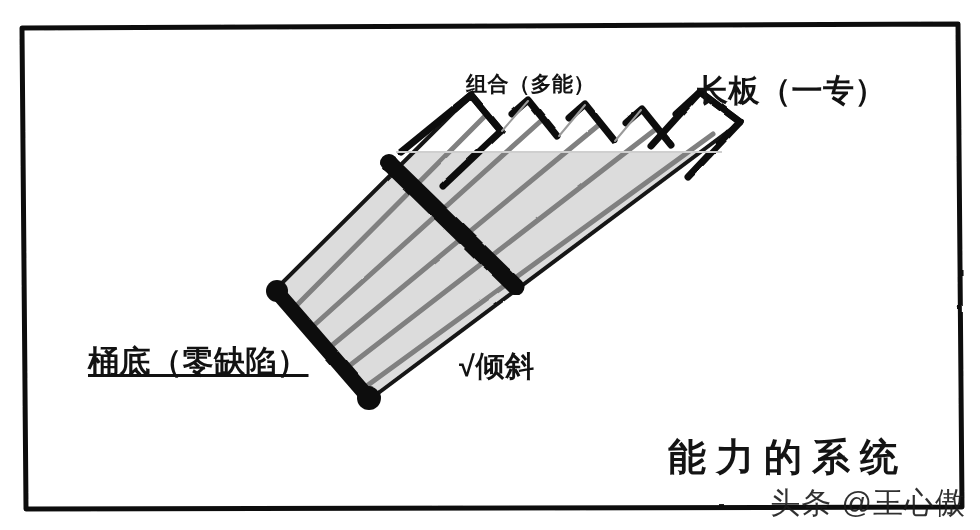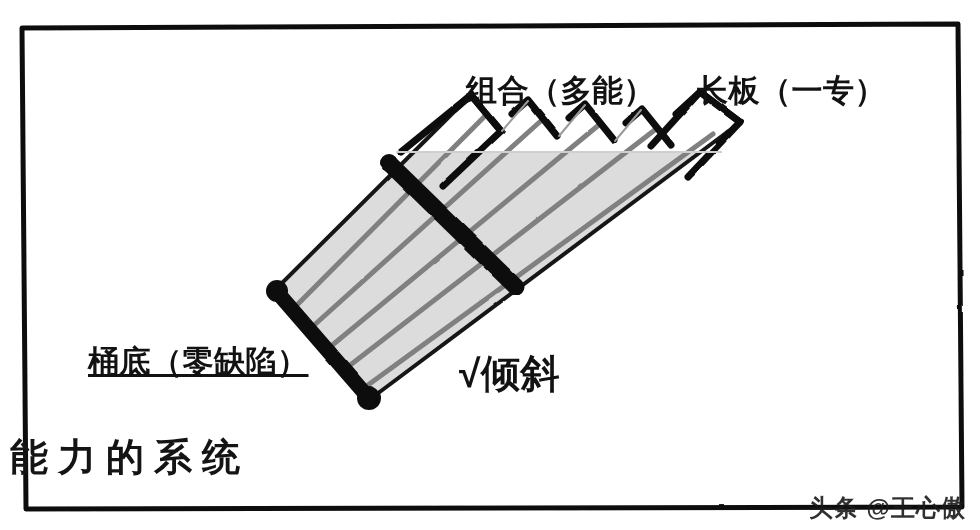--- a/index.html
+++ b/index.html
@@ -28,58 +28,58 @@
     position: absolute;
     white-space: nowrap;
     color: #121212;
     font-weight: 700;
     letter-spacing: 0.5px;
     user-select: none;
   }
   #label-zuhe {
     left: 466px;
     top: 70px;
-    font-size: 31px;
+    font-size: 21px;
   }
   #label-changban {
     left: 697px;
     top: 70px;
     font-size: 31px;
   }
   #label-tongdi {
     left: 88px;
     top: 341px;
     font-size: 31px;
     text-decoration: underline;
   }
   #label-qingxie {
     left: 459px;
     top: 347px;
-    font-size: 39px;
+    font-size: 29px;
   }
   #caption {
     position: absolute;
     left: 0;
     top: 432px;
     width: 908px;
-    text-align: left;
+    text-align: right;
     font-family: "Liberation Serif", "DejaVu Serif", serif;
     font-size: 38px;
     font-weight: 700;
     letter-spacing: 10px;
     text-indent: 10px;
     color: #141414;
     user-select: none;
   }
   #watermark {
     position: absolute;
     right: 14px;
     bottom: 6px;
-    font-size: 24px;
-    font-weight: 700;
+    font-size: 30px;
+    font-weight: 400;
     color: #1a1a1a;
     opacity: 0.9;
     letter-spacing: 1px;
     user-select: none;
   }
 </style>
 </head>
 <body>
 
 <div id="stage">

